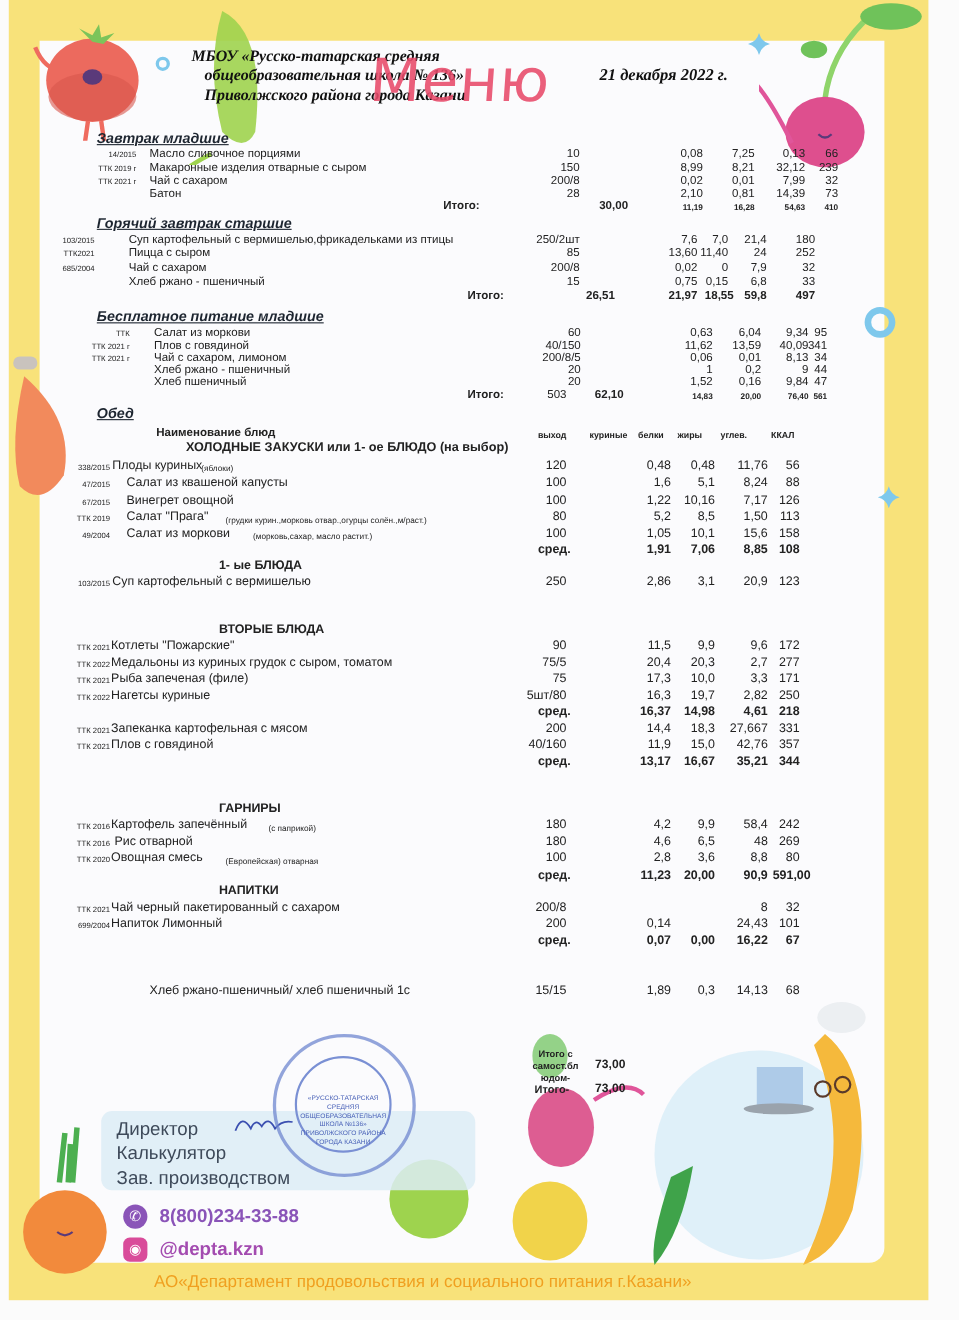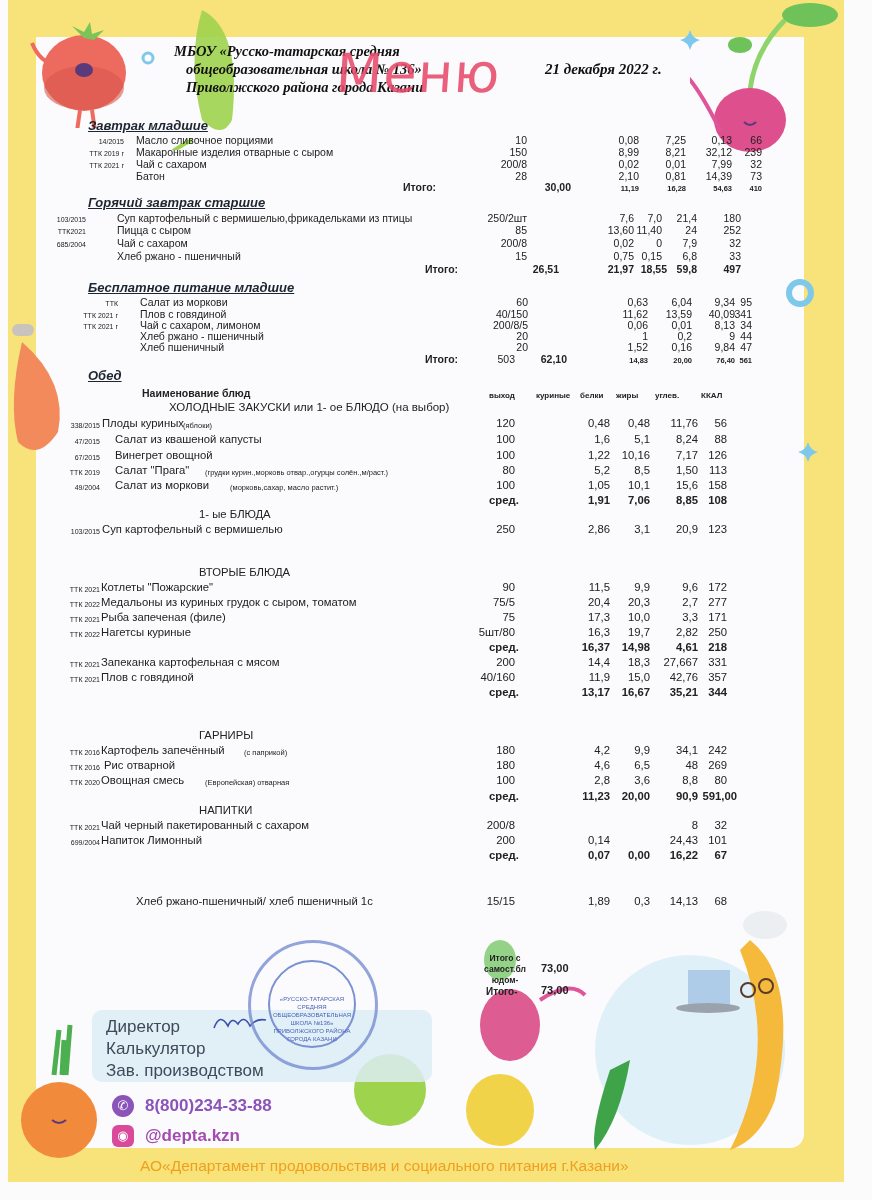--- a/index.html
+++ b/index.html
@@ -11,21 +11,21 @@
   .menu-word{font-family:"DejaVu Sans",sans-serif;font-size:54px;color:#e84a6a;opacity:.88;letter-spacing:1px;transform:skewX(-4deg);}
   .date{font-family:"Liberation Serif",serif;font-style:italic;font-weight:bold;font-size:15px;color:#111;}
   .sect{font-style:italic;font-weight:bold;text-decoration:underline;font-size:13px;color:#1d2530;}
   .row{position:absolute;left:0;width:872px;height:13px;font-size:10.5px;line-height:13px;}
   .row span{position:absolute;white-space:nowrap;}
   .code{font-size:7px;text-align:right;width:64px;}
   .num{text-align:right;}
   .b{font-weight:bold;}
   .small{font-size:7.5px;}
   .big .row,.row.big{font-size:11.3px;height:15px;line-height:15px;}
-  .cat{font-weight:normal;font-size:11.5px;}
+  .cat{font-weight:bold;font-size:11.5px;}
   .colhdr{font-weight:bold;font-size:8px;}
   .sig{font-size:17px;color:#3e4a5a;line-height:22px;}
   .sigbox{position:absolute;left:92px;top:1010px;width:340px;height:72px;background:#dcecf6;border-radius:10px;opacity:.85;}
   .contact{font-size:17px;font-weight:bold;color:#8a54b8;}
   .ic{position:absolute;width:22px;height:22px;border-radius:50%;color:#fff;font-size:13px;text-align:center;line-height:22px;}
   .footer{font-size:15.5px;color:#f0a020;}
   .stamp{position:absolute;left:248px;top:940px;width:124px;height:124px;border:3px solid #6f87cf;border-radius:50%;opacity:.75;}
   .stamp2{position:absolute;left:268px;top:960px;width:84px;height:84px;border:2px solid #7a90d4;border-radius:50%;}
   .stamp-text{position:absolute;left:272px;top:995px;width:80px;font-size:6px;color:#4a62b8;text-align:center;line-height:8px;white-space:normal;}
   .deco{position:absolute;}
@@ -406,21 +406,21 @@
   <div class="row cat" style="top:728px">
     <span style="left:199px">ГАРНИРЫ</span>
   </div>
   <div class="row" style="top:743px">
     <span class="code" style="left:36px;top:2px">ТТК 2016</span>
     <span style="left:101px">Картофель запечённый</span>
     <span class="small" style="left:244px;top:2px">(с паприкой)</span>
     <span class="num" style="right:357px">180</span>
     <span class="num" style="right:262px">4,2</span>
     <span class="num" style="right:222px">9,9</span>
-    <span class="num" style="right:174px">34,1</span>
+    <span class="num" style="right:174px">58,4</span>
     <span class="num" style="right:145px">242</span>
   </div>
   <div class="row" style="top:758px">
     <span class="code" style="left:36px;top:2px">ТТК 2016</span>
     <span style="left:104px">Рис отварной</span>
     <span class="num" style="right:357px">180</span>
     <span class="num" style="right:262px">4,6</span>
     <span class="num" style="right:222px">6,5</span>
     <span class="num" style="right:174px">48</span>
     <span class="num" style="right:145px">269</span>

